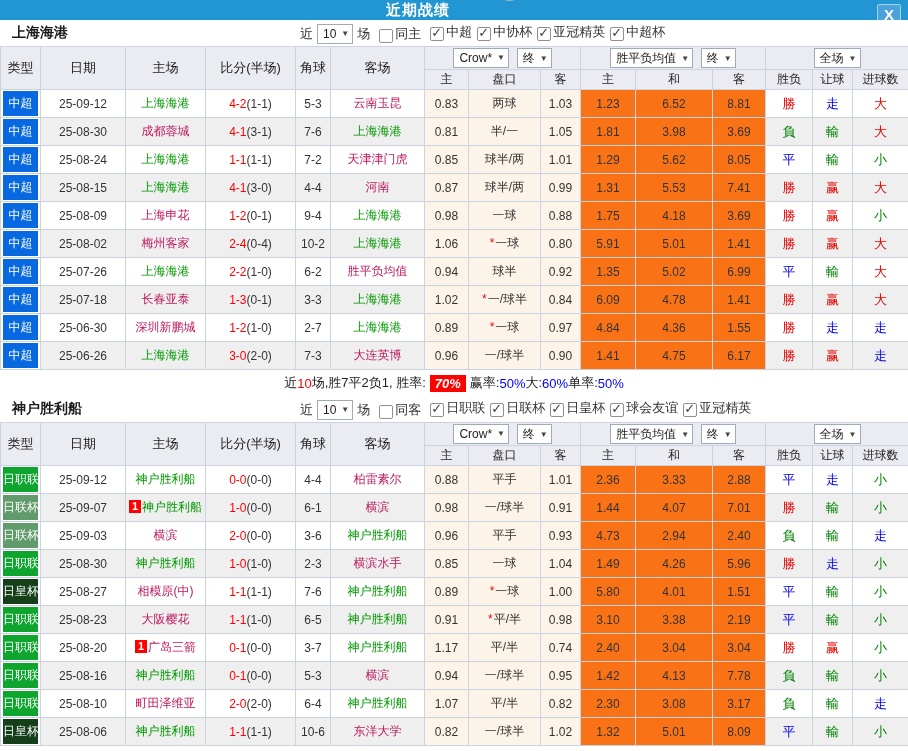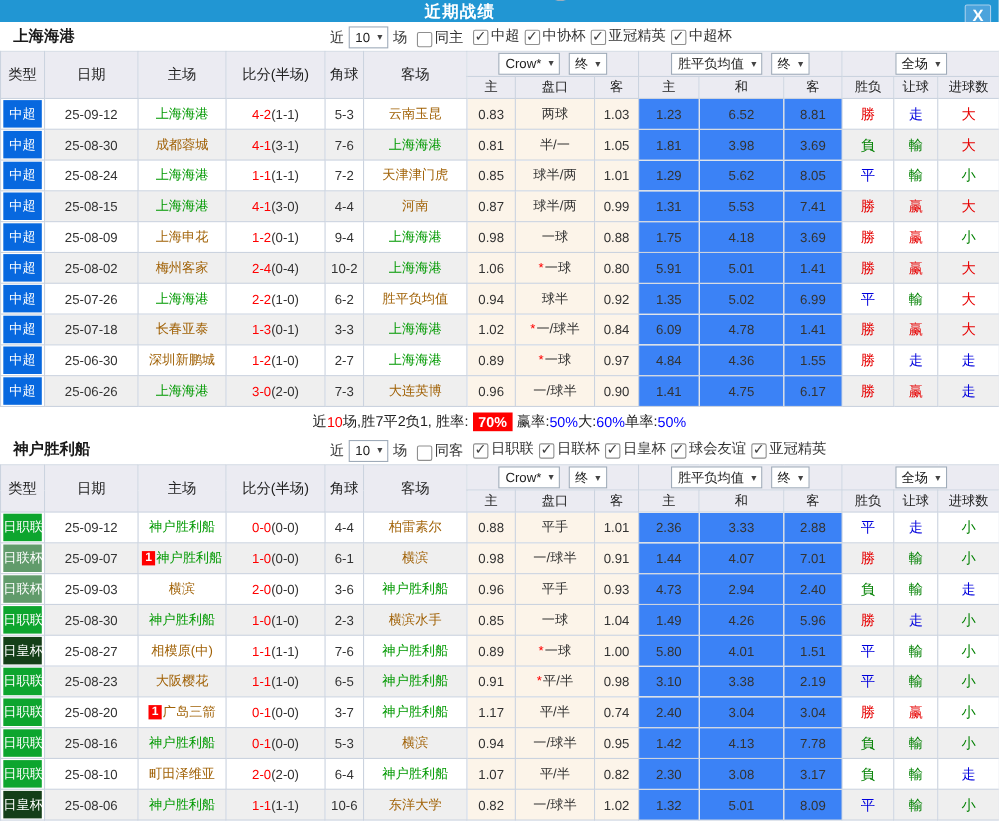--- a/index.html
+++ b/index.html
@@ -30,37 +30,37 @@
   .t thead th{background:#ebebf2;font-weight:normal;font-size:13px;color:#222;}
   .t tr.h1 th{height:22px;}
   .t tr.h2 th{height:19px;font-size:12px;}
   .hdd{vertical-align:middle;}
   .hdd .sel{margin:0 2px;}
   .t tbody td{height:27px;}
   .t tbody tr.alt td:not(.peach):not(.blue):not(.type){background:#efefef;}
   td.type{background:#fff;}
   .badge{margin:1px 2px;height:25px;line-height:25px;color:#fff;font-size:12px;}
   td.peach{background:#fcf4e9;}
-  td.blue{background:#3b82f6;}
-  .team{color:#a16207;}
+  td.blue{background:#f97316;}
+  .team{color:#be185d;}
   .team.self{color:#009900;}
   .card{display:inline-block;background:#ff0000;color:#fff;font-weight:bold;font-size:11px;line-height:13px;padding:0 3px;margin-right:1px;vertical-align:1px;}
   .s1{color:#ff0000;}
   .s2{color:#333;}
   .star{color:#ff0000;margin-right:1px;}
   .res{font-size:13px;}
   .res.r{color:#e60000;}
   .res.g{color:#008000;}
   .res.b{color:#0000dd;}
 
   
   .summaryrow{height:26px;display:flex;align-items:center;justify-content:center;font-size:13px;color:#222;}
   .summaryrow .seg-r{color:#ff0000;}
   .summaryrow .seg-b{color:#0000ff;}
-  .summaryrow .seg-badge{background:#ff0000;color:#fff;font-weight:bold;padding:1px 5px;margin:0 4px;}
+  .summaryrow .seg-badge{background:#ff0000;color:#fff;font-weight:bold;padding:1px 5px;margin:0 4px;font-style:italic;}
 </style>
 </head>
 <body>
 
 <div class="app">
 
   <div class="titlebar">
     <span class="title">近期战绩</span>
     <label class="radio-opt">
       <span class="radio"></span>

